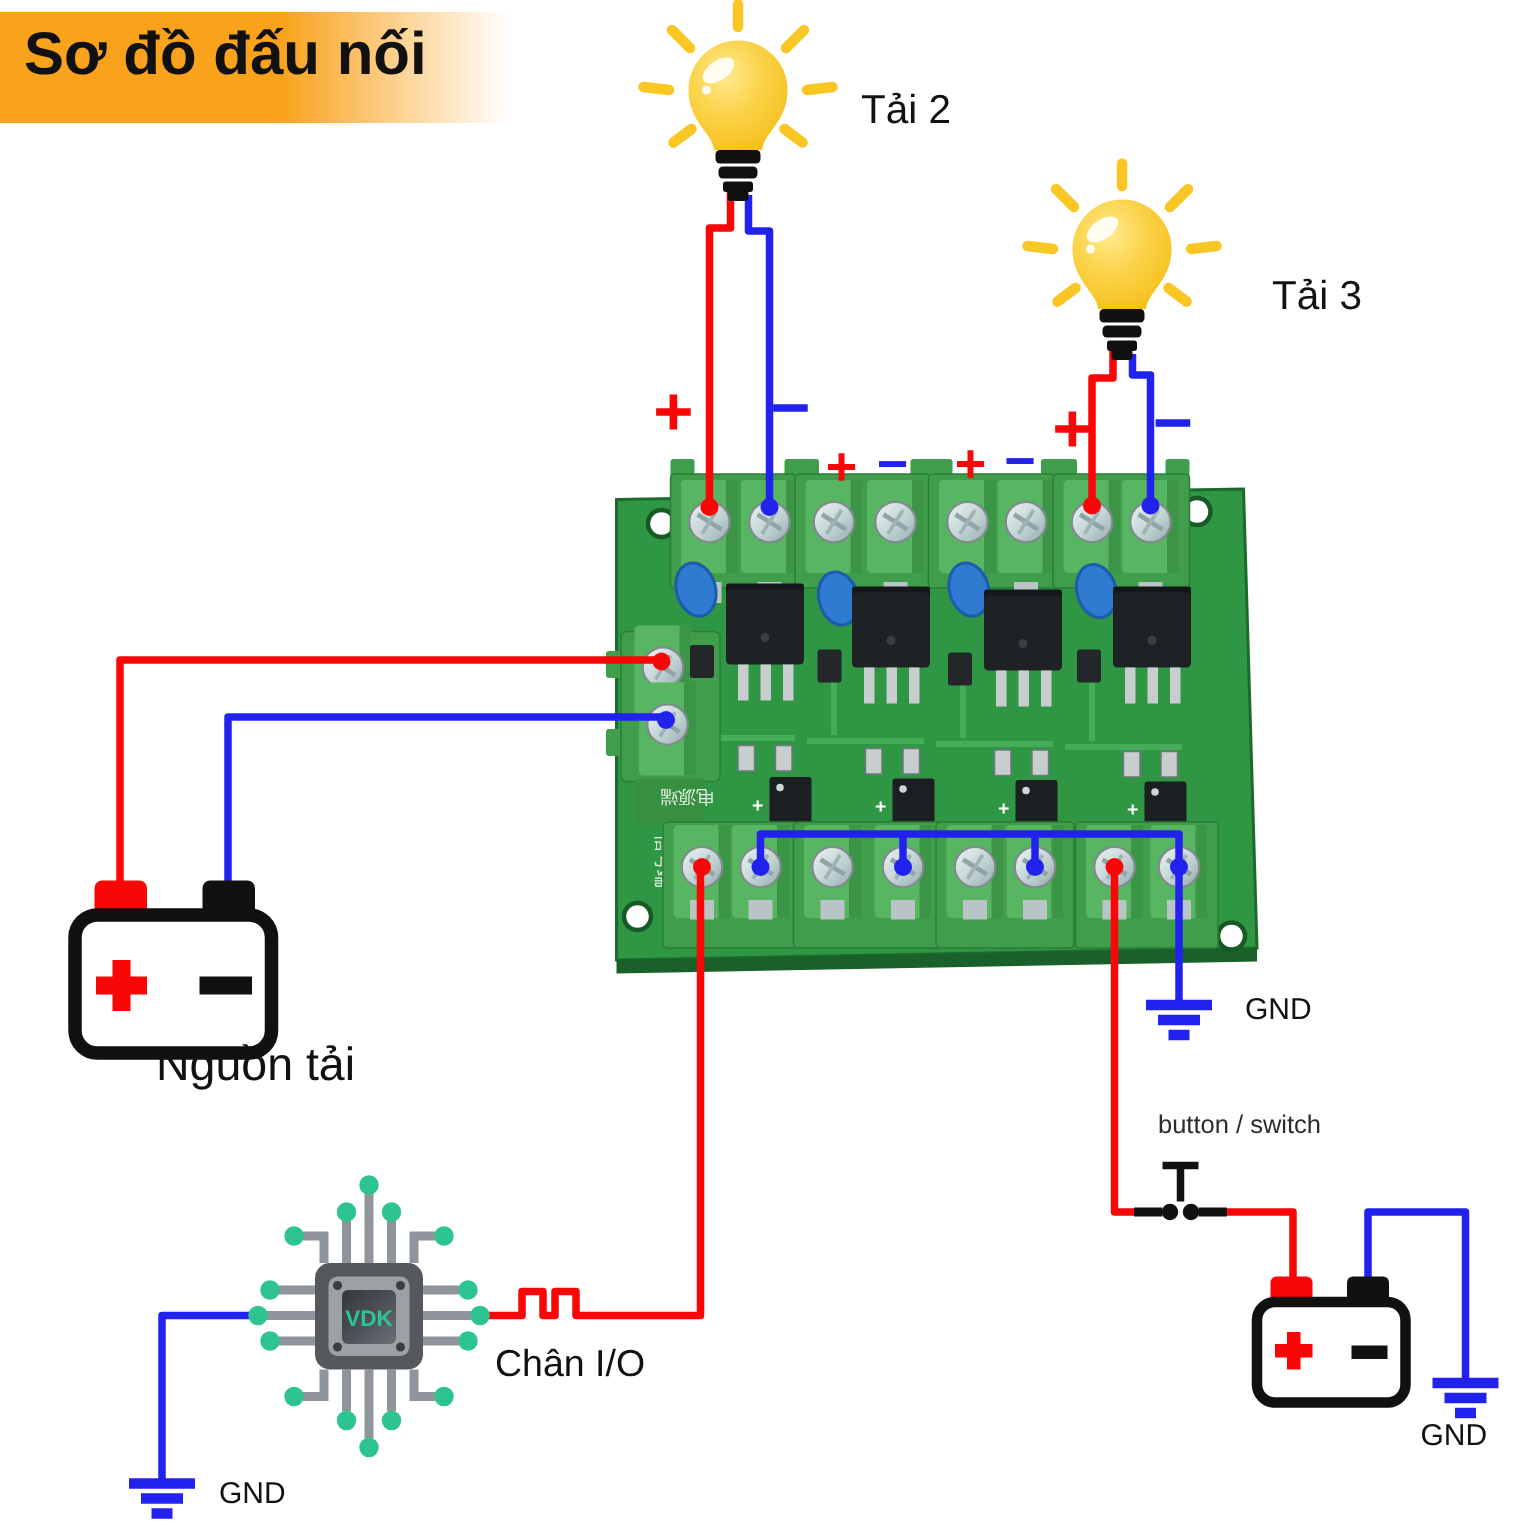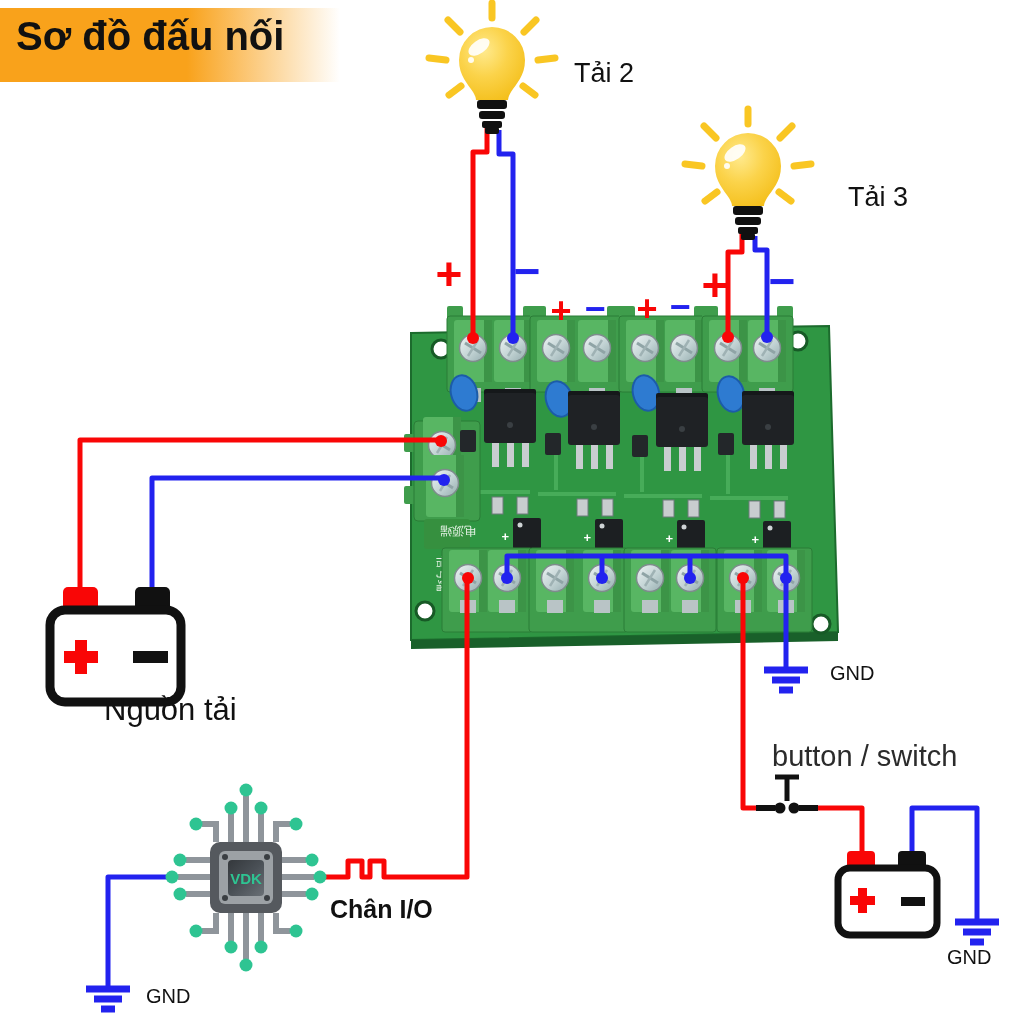--- a/index.html
+++ b/index.html
@@ -12,22 +12,22 @@
   .banner h1{margin:0;padding:6px 0 0 16px;font-size:40px;font-weight:bold;color:#111;letter-spacing:0;}
   .lbl{position:absolute;color:#111;white-space:nowrap;}
   .pm{position:absolute;transform:translate(-50%,-52%);font-weight:bold;line-height:1;}
   .pm.red{color:var(--wire-red);}
   .pm.blue{color:var(--wire-blue);}
   .pm.lg{font-size:46px;}
   .pm.sm{font-size:36px;}
   .t27{font-size:27px;}
   .t26{font-size:20px;}
   .t31{font-size:31px;}
-  .t25{font-size:25px;font-weight:bold;}
-  .t23{font-size:29px;color:#2b2b2b;}
+  .t25{font-size:25px;}
+  .t23{font-size:17px;color:#2b2b2b;}
 </style>
 </head>
 <body style="--banner-orange: #F9A21B; --wire-red: #F90606; --wire-blue: #2222EF;">
 
 <div class="stage">
 
 <svg class="diagram" width="1024" height="1024" viewBox="0 0 1024 1024">
   <defs>
     <radialGradient id="bulbGrad" cx="38%" cy="32%" r="80%">
       <stop offset="0%" stop-color="#FFEA8E"></stop>

